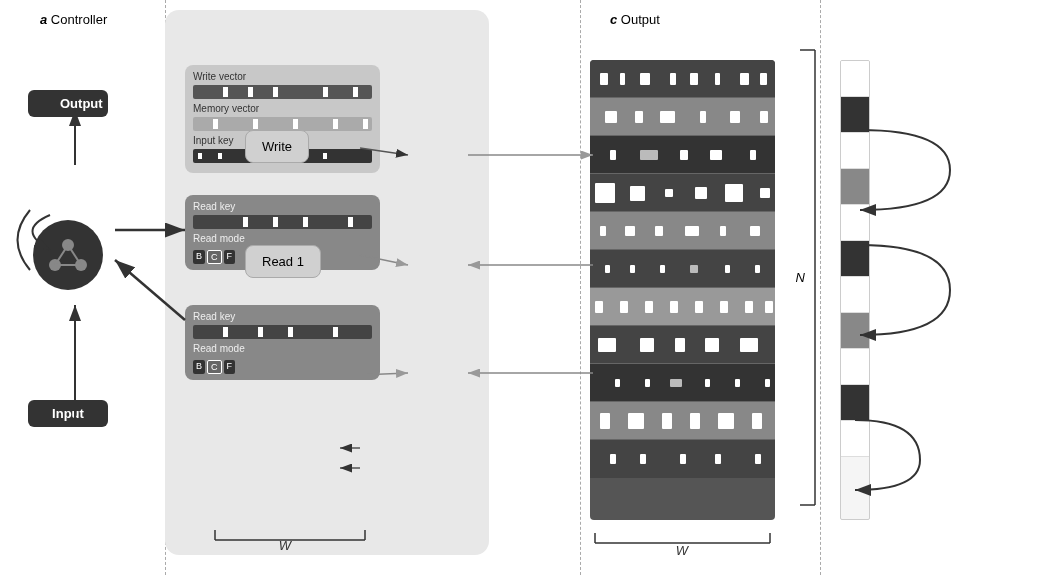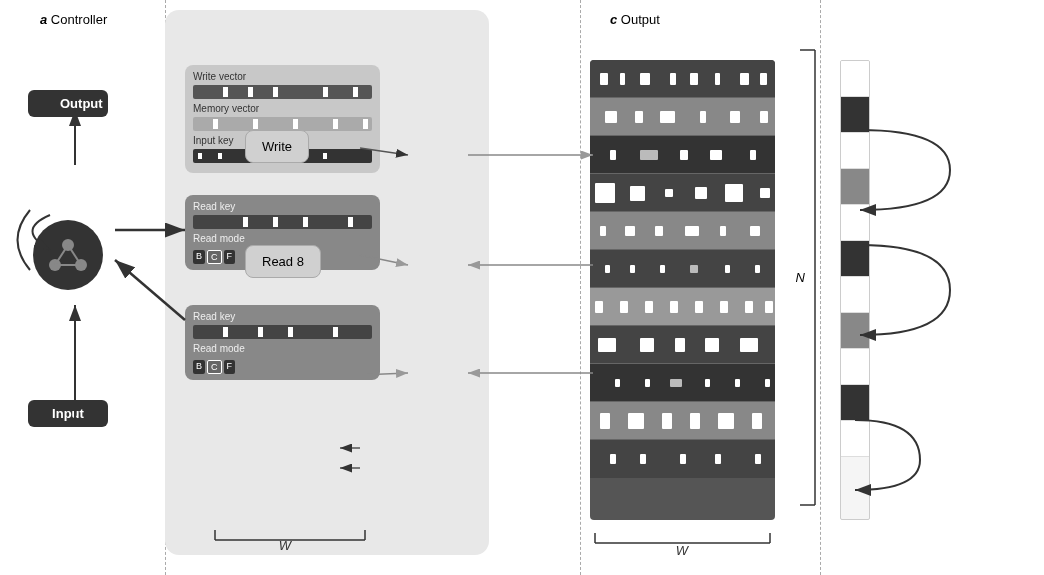--- a/index.html
+++ b/index.html
@@ -439,21 +439,21 @@
         <text x="80" y="30" text-anchor="middle" font-style="italic" font-size="13" fill="#333">W</text>
       </svg>
     </div>
 
   </div>
 
   <div class="action-btn write-btn">
     <span>Write</span>
   </div>
   <div class="action-btn read1-btn">
-    <span>Read 8</span>
+    <span>Read 1</span>
   </div>
 
   <div class="panel-c">
     <div class="memory-grid">
 
       <div class="mem-row mem-row-dark" style="height:38px;">
         <div class="mem-pixel" style="width:8px;height:12px;top:13px;left:10px;"></div>
         <div class="mem-pixel" style="width:5px;height:12px;top:13px;left:30px;"></div>
         <div class="mem-pixel" style="width:10px;height:12px;top:13px;left:50px;"></div>
         <div class="mem-pixel" style="width:6px;height:12px;top:13px;left:80px;"></div>

